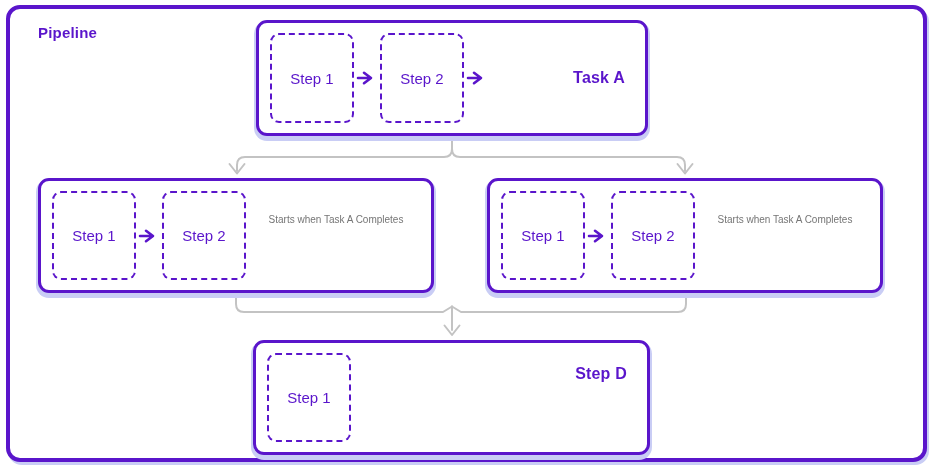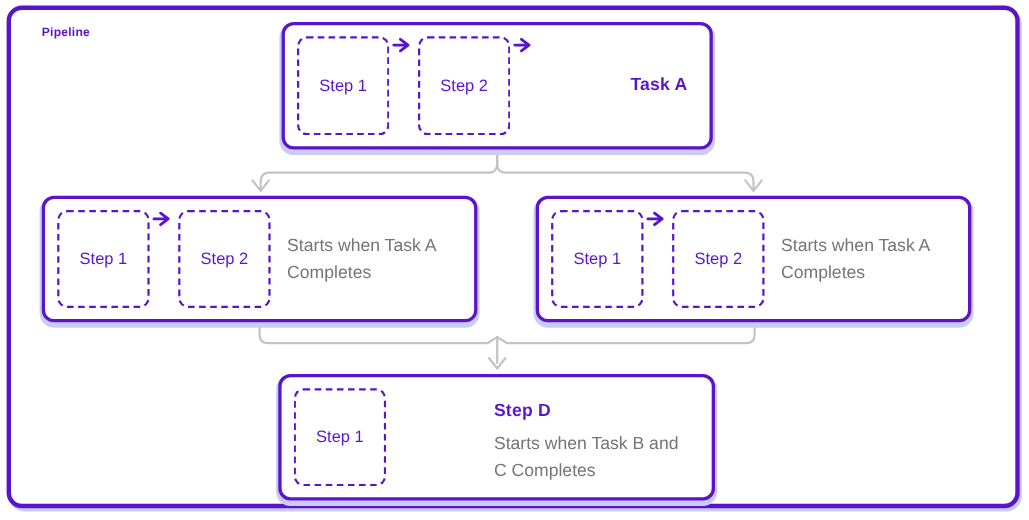--- a/index.html
+++ b/index.html
@@ -23,21 +23,21 @@
     width:921px;height:457px;
     border:4px solid var(--purple);
     border-radius:14px;
     background:#ffffff;
     box-shadow:2px 3px 0 0 var(--shadow);
   }
   .pipeline-label{
     position:absolute;
     left:38px;top:24px;
     color:var(--purple);
-    font-size:11px;
+    font-size:15px;
     font-weight:700;
     letter-spacing:.2px;
   }
   .connectors{
     position:absolute;left:0;top:0;
     width:935px;height:473px;
     pointer-events:none;
   }
   .task{
     position:absolute;
@@ -47,50 +47,51 @@
     box-shadow:0 3px 0 2px var(--shadow);
   }
   .task-a{left:256px;top:20px;width:392px;height:116px;}
   .task-b{left:38px;top:178px;width:396px;height:115px;}
   .task-c{left:487px;top:178px;width:396px;height:115px;}
   .task-d{left:253px;top:340px;width:397px;height:115px;}
   .steps{
     position:absolute;
     left:11px;top:10px;bottom:10px;
     display:flex;
+    align-items:center;
   }
   .step{
     width:84px;height:100%;
     border:2px dashed var(--purple);
     border-radius:9px;
     display:flex;align-items:center;justify-content:center;
     color:var(--purple);
     font-size:15px;
     flex:none;
     background:#ffffff;
   }
   .arrow{flex:none;margin:0 2px;display:block;}
   .meta{
     position:absolute;
     right:20px;
-    text-align:left;
+    text-align:center;
   }
   .meta.center{top:50%;transform:translateY(-50%);}
   .meta.upper{top:22px;}
   .task-title{
     color:var(--purple);
     font-size:16px;
     font-weight:700;
     letter-spacing:.2px;
   }
   .task-subtitle{
     margin-top:9px;
     margin-left:auto;
     color:var(--text_gray);
-    font-size:16px;
+    font-size:10px;
     line-height:1.55;
   }
   .w-b{width:150px;}
   .w-d{width:178px;}
 </style>
 </head>
 <body>
 
 <div class="canvas">
 
@@ -166,17 +167,16 @@
   </div>
 
   <div class="task task-d">
     <div class="steps">
       <div class="step">
         <span>Step 1</span>
       </div>
     </div>
     <div class="meta upper">
       <div class="task-title">Step D</div>
-      <div class="task-subtitle w-d">Starts when Task B and C Completes</div>
     </div>
   </div>
 
 </div>
 
 </body></html>

